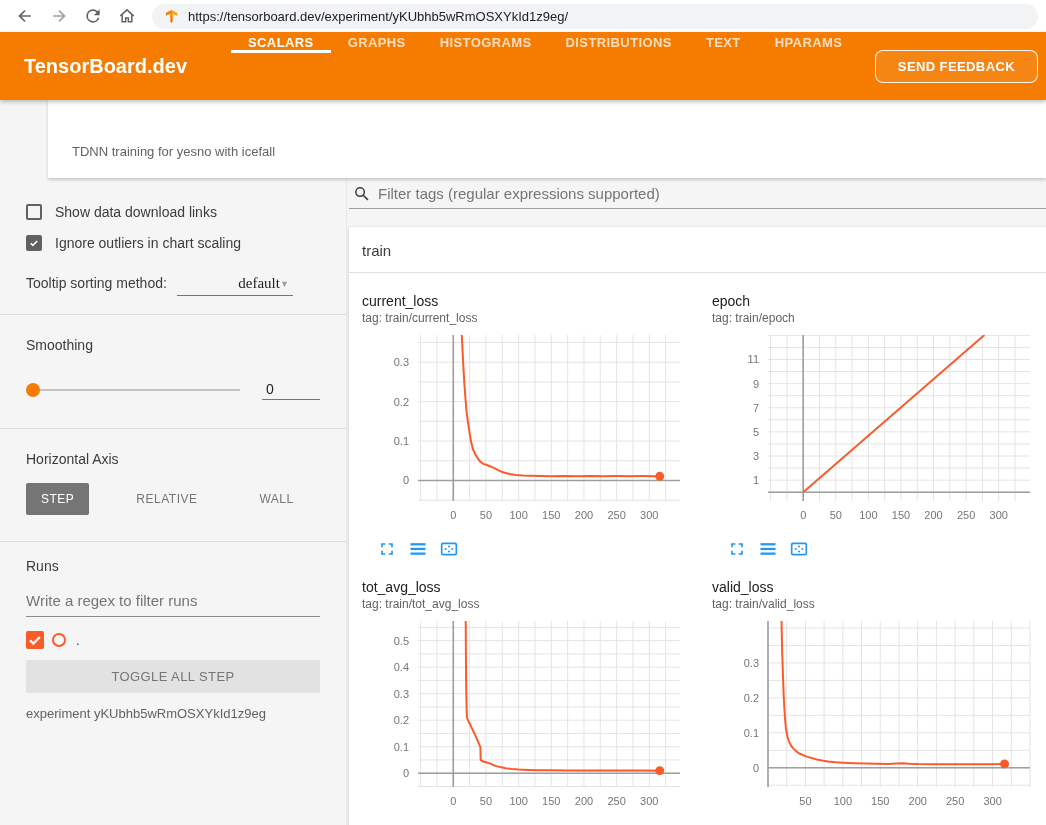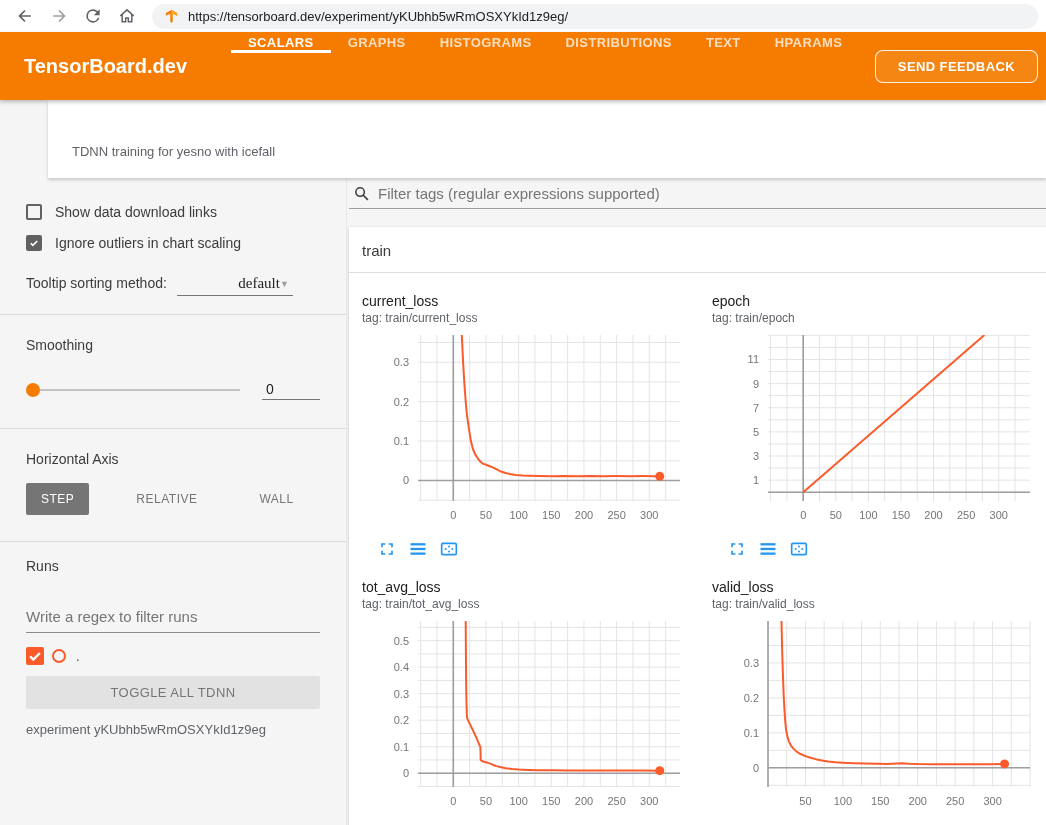--- a/index.html
+++ b/index.html
@@ -54,21 +54,21 @@
   .slider { position:relative; flex:1; height:14px; margin-right:22px; cursor:pointer; }
   .slider .track { position:absolute; top:6px; left:0; right:0; height:2px; background:#c3c3c3; }
   .slider .thumb { position:absolute; top:0; left:0; width:14px; height:14px; border-radius:50%; background:#f57c00; }
   .slider-value { width:58px; font-size:14px; color:#212121; border:none; border-bottom:1px solid #757575;
     background:transparent; padding:2px 4px; }
   .axis-btns { display:flex; align-items:center; margin-top:16px; padding-bottom:26px; }
   .axis-btn { font-size:12px; letter-spacing:.5px; color:#757575; padding:9px 15px; border-radius:2px;
     background:transparent; border:none; cursor:pointer; margin-right:32px; font-weight:400; }
   .axis-btn.active { background:#757575; color:#fff; }
   .runs-filter { display:block; width:100%; border:none; background:transparent; border-bottom:1px solid #8a8a8a;
-    font-size:15px; color:#212121; padding:6px 0 7px; margin-top:28px; }
+    font-size:15px; color:#212121; padding:6px 0 7px; margin-top:12px; }
   .runs-filter::placeholder { color:#757575; }
   .run-row { display:flex; align-items:center; margin-top:14px; }
   .run-chk { width:18px; height:18px; border-radius:2px; background:#fa5b2b; margin-right:8px; flex:none; cursor:pointer; }
   .run-chk svg { width:100%; height:100%; display:block; }
   .run-swatch { width:14px; height:14px; border:2px solid #fa5b2b; border-radius:50%; margin-right:10px; flex:none; }
   .run-name { font-size:13px; color:#424242; }
   .toggle-all { display:block; width:100%; margin-top:11px; background:#e2e2e2; border:none; border-radius:2px;
     color:#757575; font-size:13px; letter-spacing:.4px; padding:9px 0; cursor:pointer; }
   .exp-id { font-size:13px; color:#5f6368; margin-top:13px; }
 
@@ -186,21 +186,21 @@
       <input class="runs-filter" placeholder="Write a regex to filter runs" style="">
       <div class="run-row">
         <span class="run-chk">
             <svg viewBox="0 0 24 24">
               <path fill="none" stroke="#fff" stroke-width="3.2" d="M5.5 12.5l4.3 4.3L18.5 8"></path>
             </svg>
           </span>
         <span class="run-swatch"></span>
         <span class="run-name">.</span>
       </div>
-      <button class="toggle-all">TOGGLE ALL TDNN</button>
+      <button class="toggle-all">TOGGLE ALL STEP</button>
       <div class="exp-id">experiment yKUbhb5wRmOSXYkId1z9eg</div>
     </div>
   </aside>
 
   <main class="main">
     <div class="filter-row">
       <svg viewBox="0 0 24 24">
           <circle cx="10" cy="10" r="6" fill="none" stroke="#3c4043" stroke-width="2.2"></circle>
           <line x1="14.5" y1="14.5" x2="21" y2="21" stroke="#3c4043" stroke-width="2.4"></line>
         </svg>

